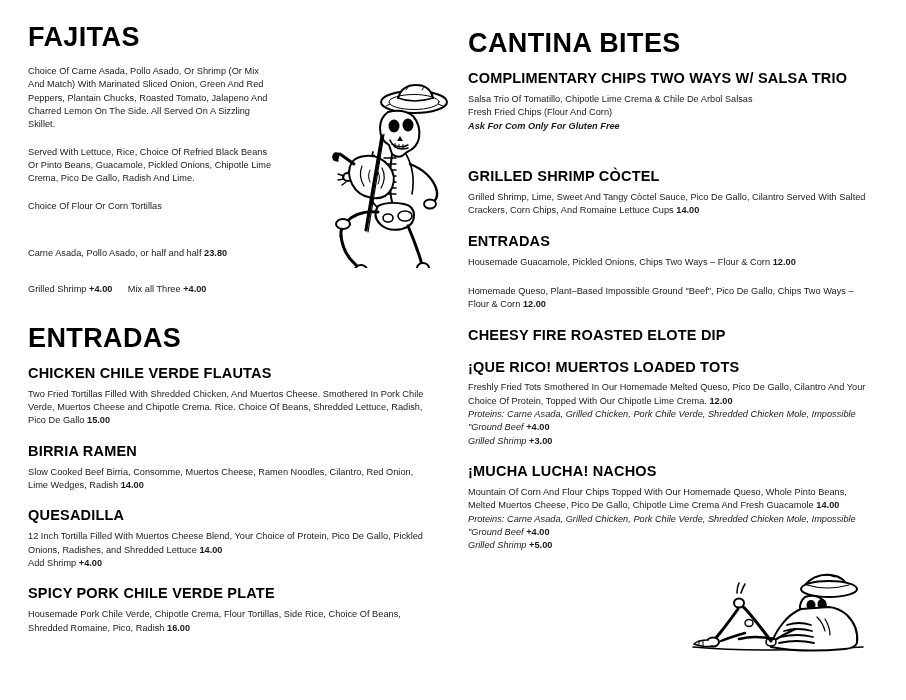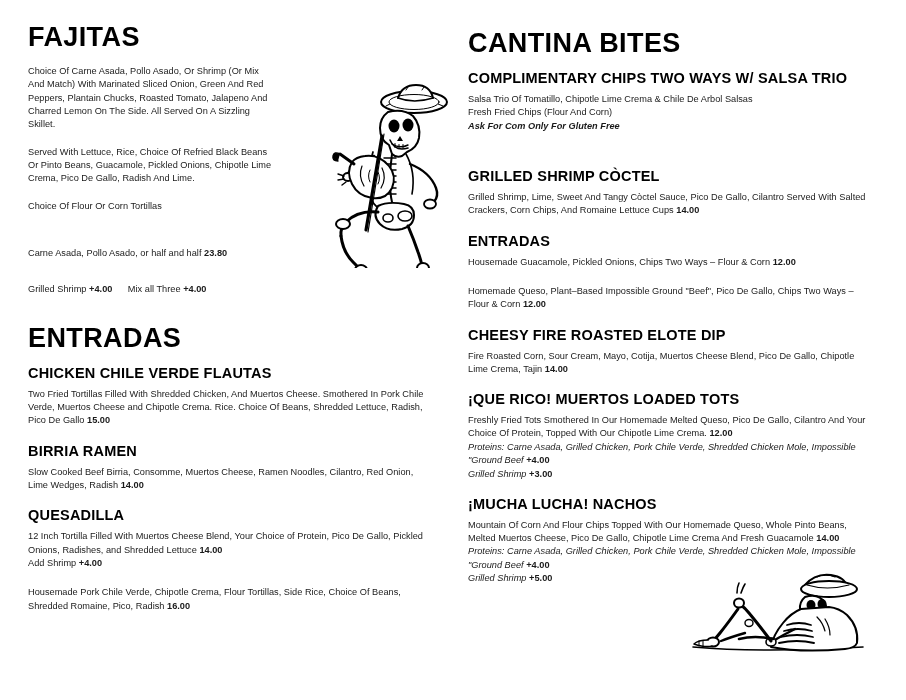--- a/index.html
+++ b/index.html
@@ -138,20 +138,21 @@
         <span>12 Inch Tortilla Filled With Muertos Cheese Blend, Your Choice of Protein, Pico De Gallo, Pickled Onions, Radishes, and Shredded Lettuce</span>
         <span class="inline-price">14.00</span>
       </p>
       <p class="desc">
         <span>Add Shrimp</span>
         <span class="inline-price">+4.00</span>
       </p>
     </div>
 
     <div class="item">
+      <h2 class="item-title">SPICY PORK CHILE VERDE PLATE</h2>
       <p class="desc">
         <span>Housemade Pork Chile Verde, Chipotle Crema, Flour Tortillas, Side Rice, Choice Of Beans, Shredded Romaine, Pico, Radish</span>
         <span class="inline-price">16.00</span>
       </p>
     </div>
 
   </div>
 
   <div class="col col-right">
 
@@ -184,24 +185,20 @@
 
     <div class="item">
       <p class="desc">
         <span>Homemade Queso, Plant–Based Impossible Ground "Beef", Pico De Gallo, Chips Two Ways – Flour &amp; Corn</span>
         <span class="inline-price">12.00</span>
       </p>
     </div>
 
     <div class="item">
       <h2 class="item-title">CHEESY FIRE ROASTED ELOTE DIP</h2>
-      <p class="desc">
-        <span>Fire Roasted Corn, Sour Cream, Mayo, Cotija, Muertos Cheese Blend, Pico De Gallo, Chipotle Lime Crema, Tajin</span>
-        <span class="inline-price">14.00</span>
-      </p>
     </div>
 
     <div class="item">
       <h2 class="item-title">¡QUE RICO! MUERTOS LOADED TOTS</h2>
       <p class="desc">
         <span>Freshly Fried Tots Smothered In Our Homemade Melted Queso, Pico De Gallo, Cilantro And Your Choice Of Protein, Topped With Our Chipotle Lime Crema.</span>
         <span class="inline-price">12.00</span>
       </p>
       <p class="desc ital">
         <span>Proteins: Carne Asada, Grilled Chicken, Pork Chile Verde, Shredded Chicken Mole, Impossible "Ground Beef</span>

